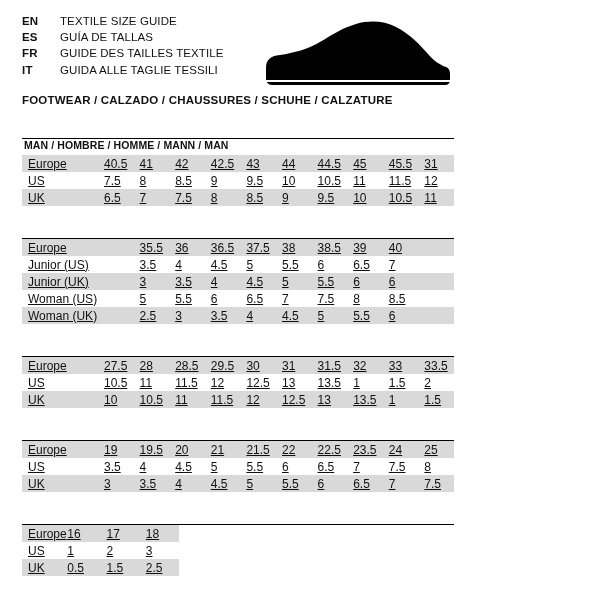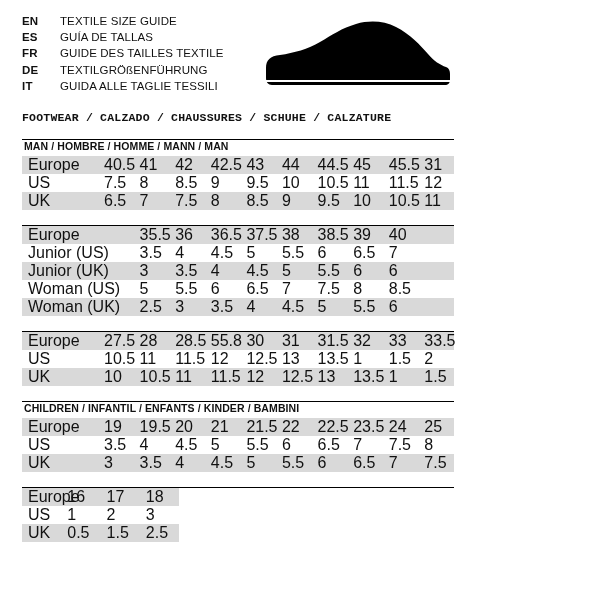--- a/index.html
+++ b/index.html
@@ -47,40 +47,39 @@
   }
 
   .shoe-art {
     width: 190px;
     height: 78px;
     margin-right: 4px;
     margin-top: 2px;
   }
 
   .section-title {
-    margin-top: 16px;
     font-size: 11.5px;
     font-weight: bold;
     letter-spacing: .2px;
-    font-family: Liberation Mono, monospace;
   }
 
   
-  .block { margin-top: 15px; }
+  .block { margin-top: 32px; }
   .block-heading {
     font-size: 10.5px;
     font-weight: bold;
     letter-spacing: .1px;
     padding: 0 0 4px 2px;
   }
   table.sizes {
     border-collapse: collapse;
     width: 100%;
-    font-size: 16px;
+    font-size: 12px;
     table-layout: fixed;
+    text-decoration: underline;
   }
   table.sizes td {
     height: 17px;
     padding: 0 0 0 6px;
     vertical-align: middle;
     white-space: nowrap;
   }
   table.sizes tr.shade td { background: #d9d9d9; }
   table.sizes tr.plain  td { background: #ffffff; }
   td.rowlabel { width: 76px; }
@@ -105,24 +104,20 @@
           </tr>
           <tr>
             <td class="lang-code">ES</td>
             <td class="lang-title">GUÍA DE TALLAS</td>
           </tr>
           <tr>
             <td class="lang-code">FR</td>
             <td class="lang-title">GUIDE DES TAILLES TEXTILE</td>
           </tr>
           <tr>
-            <td class="lang-code">DE</td>
-            <td class="lang-title">TEXTILGRÖßENFÜHRUNG</td>
-          </tr>
-          <tr>
             <td class="lang-code">IT</td>
             <td class="lang-title">GUIDA ALLE TAGLIE TESSILI</td>
           </tr>
         </tbody>
     </table>
 
     <svg class="shoe-art" viewBox="0 0 190 78">
       <path fill="#000000" d="M6 52 C6 44 10 40 20 39 C34 37 48 33 60 26 C72 19 82 12 96 8
         C110 4 124 5 136 11 C150 18 160 29 168 38 C174 45 180 49 186 51
         C189 52 190 55 190 58 L190 64 C190 67 188 69 185 69 L12 69
@@ -255,21 +250,21 @@
       </div>
       <div class="block">
         <div class="hr"></div>
         <table class="sizes">
           <tbody>
             <tr class="shade">
               <td class="rowlabel">Europe</td>
               <td>27.5</td>
               <td>28</td>
               <td>28.5</td>
-              <td>55.8</td>
+              <td>29.5</td>
               <td>30</td>
               <td>31</td>
               <td>31.5</td>
               <td>32</td>
               <td>33</td>
               <td>33.5</td>
             </tr>
             <tr class="plain">
               <td class="rowlabel">US</td>
               <td>10.5</td>
@@ -294,21 +289,20 @@
               <td>13</td>
               <td>13.5</td>
               <td>1</td>
               <td>1.5</td>
             </tr>
           </tbody>
         </table>
       </div>
       <div class="block">
         <div class="hr"></div>
-        <div class="block-heading">CHILDREN / INFANTIL / ENFANTS / KINDER / BAMBINI</div>
         <table class="sizes">
           <tbody>
             <tr class="shade">
               <td class="rowlabel">Europe</td>
               <td>19</td>
               <td>19.5</td>
               <td>20</td>
               <td>21</td>
               <td>21.5</td>
               <td>22</td>

